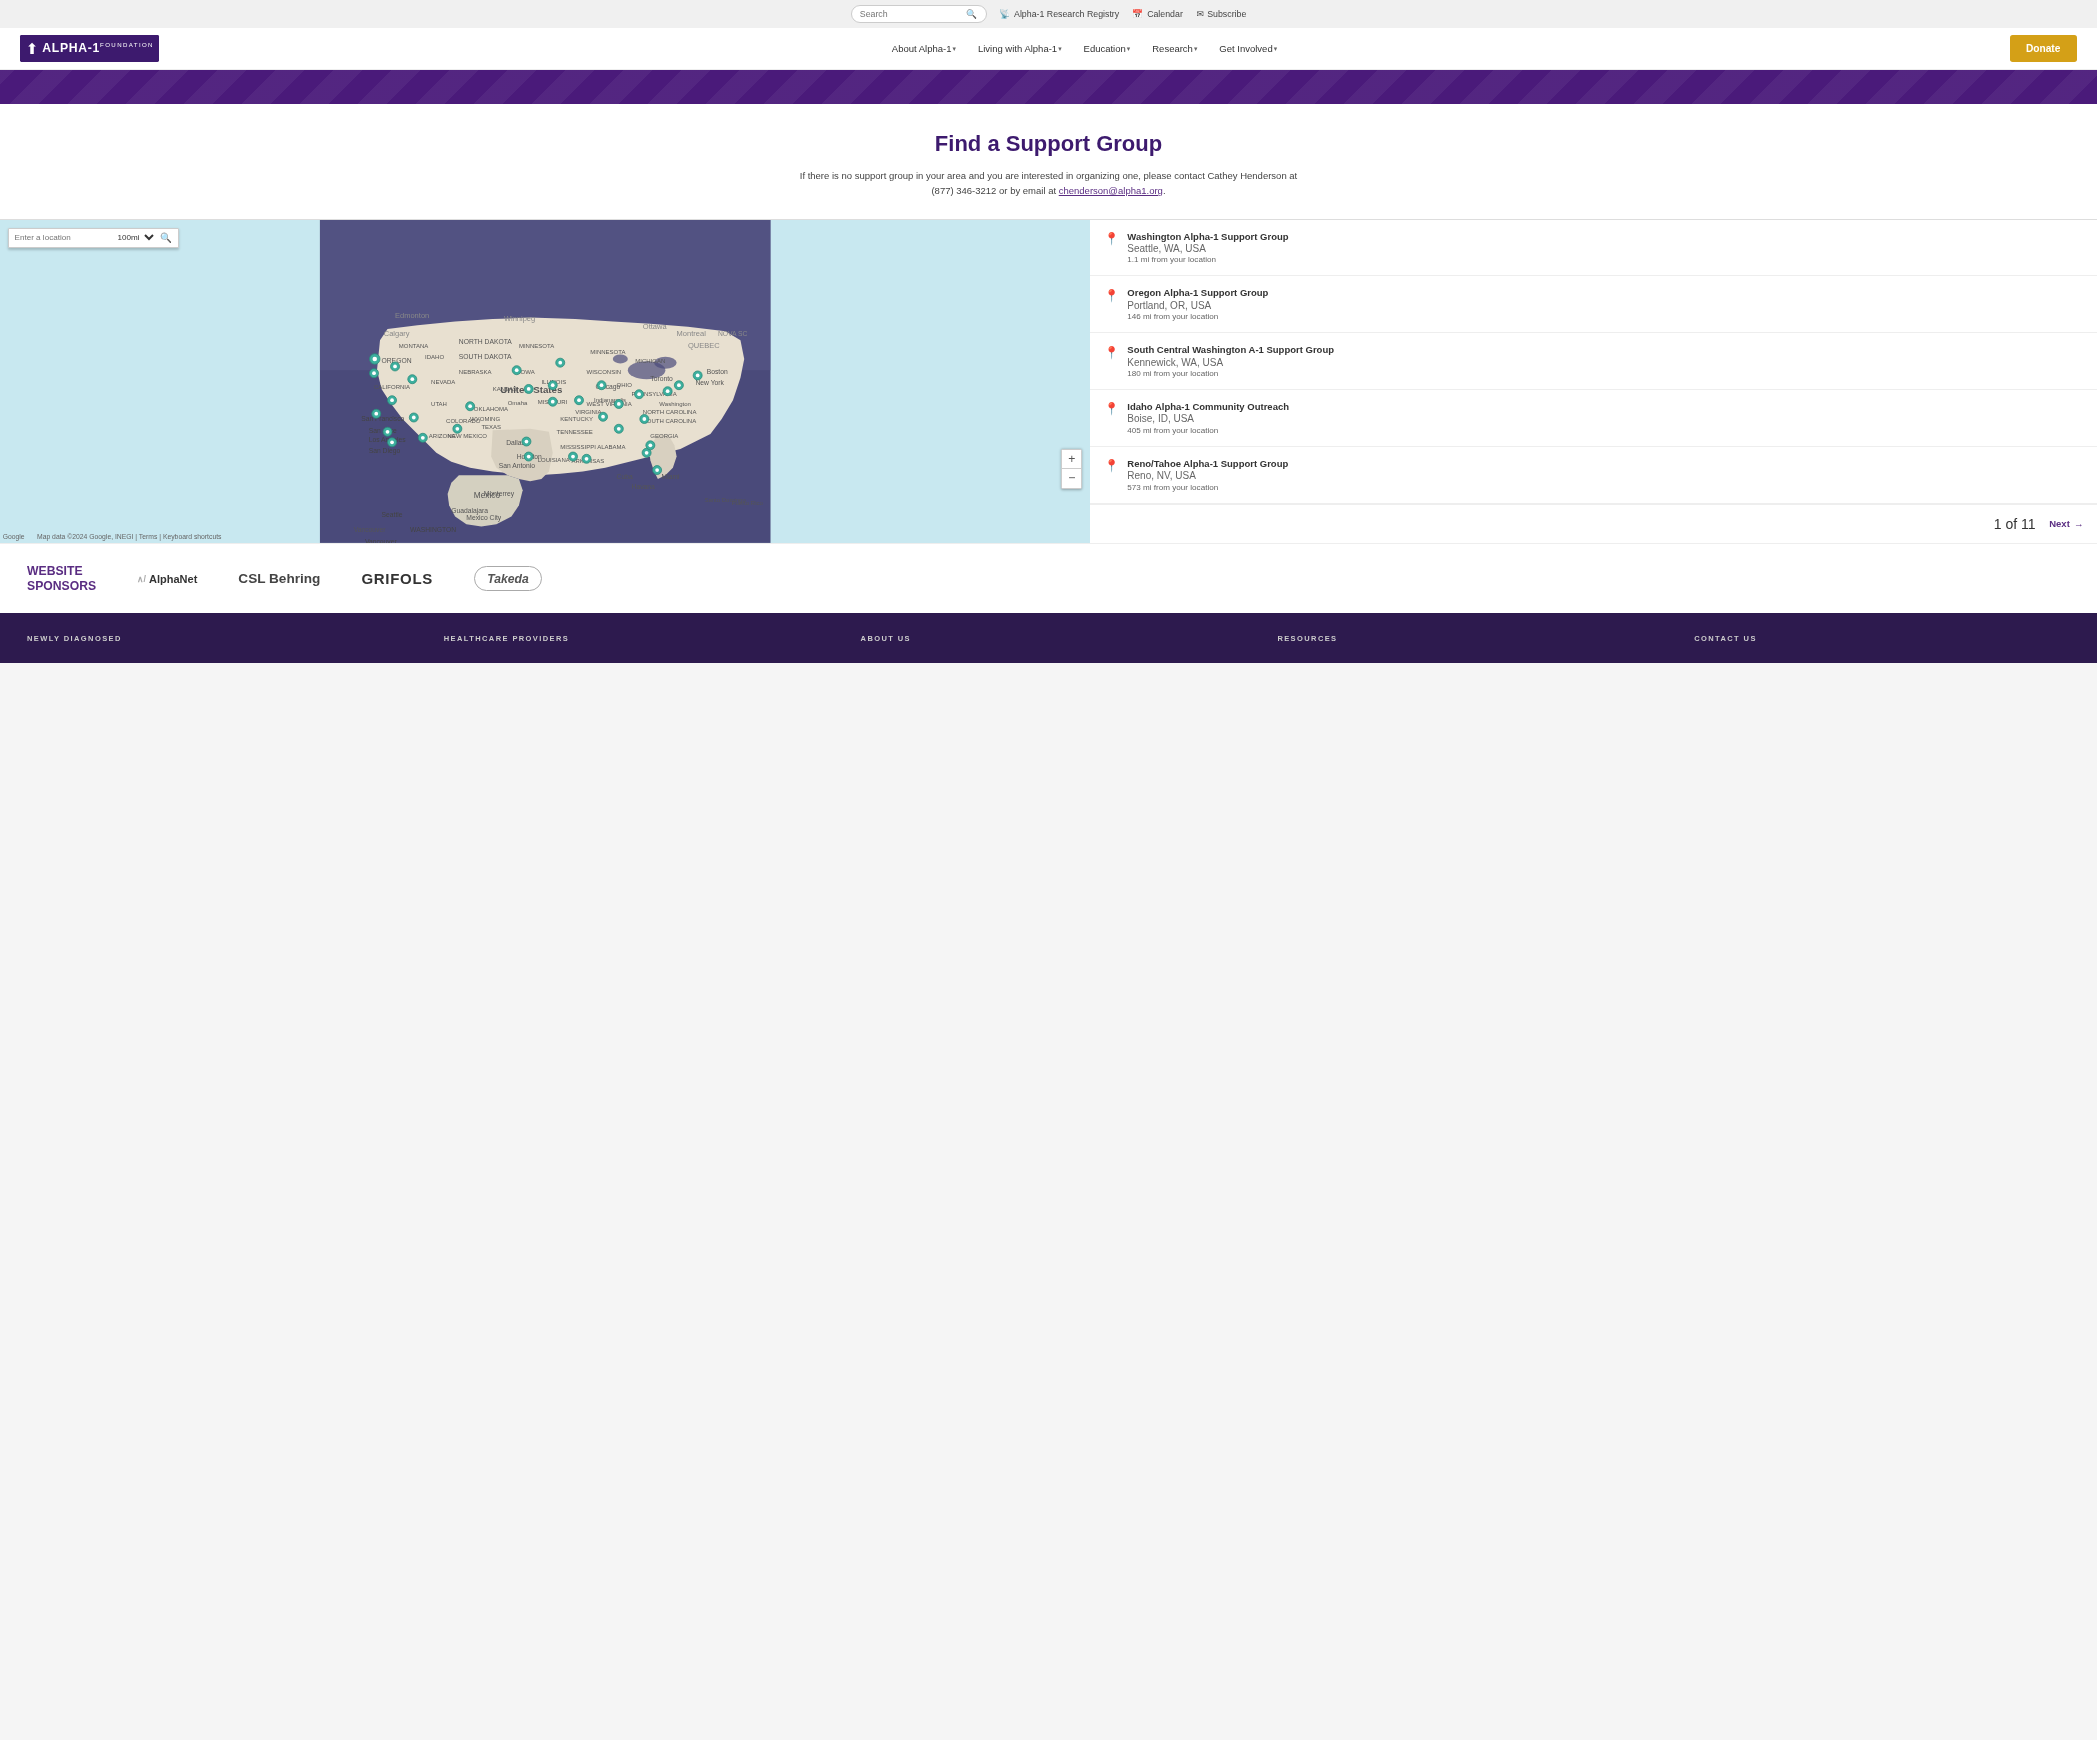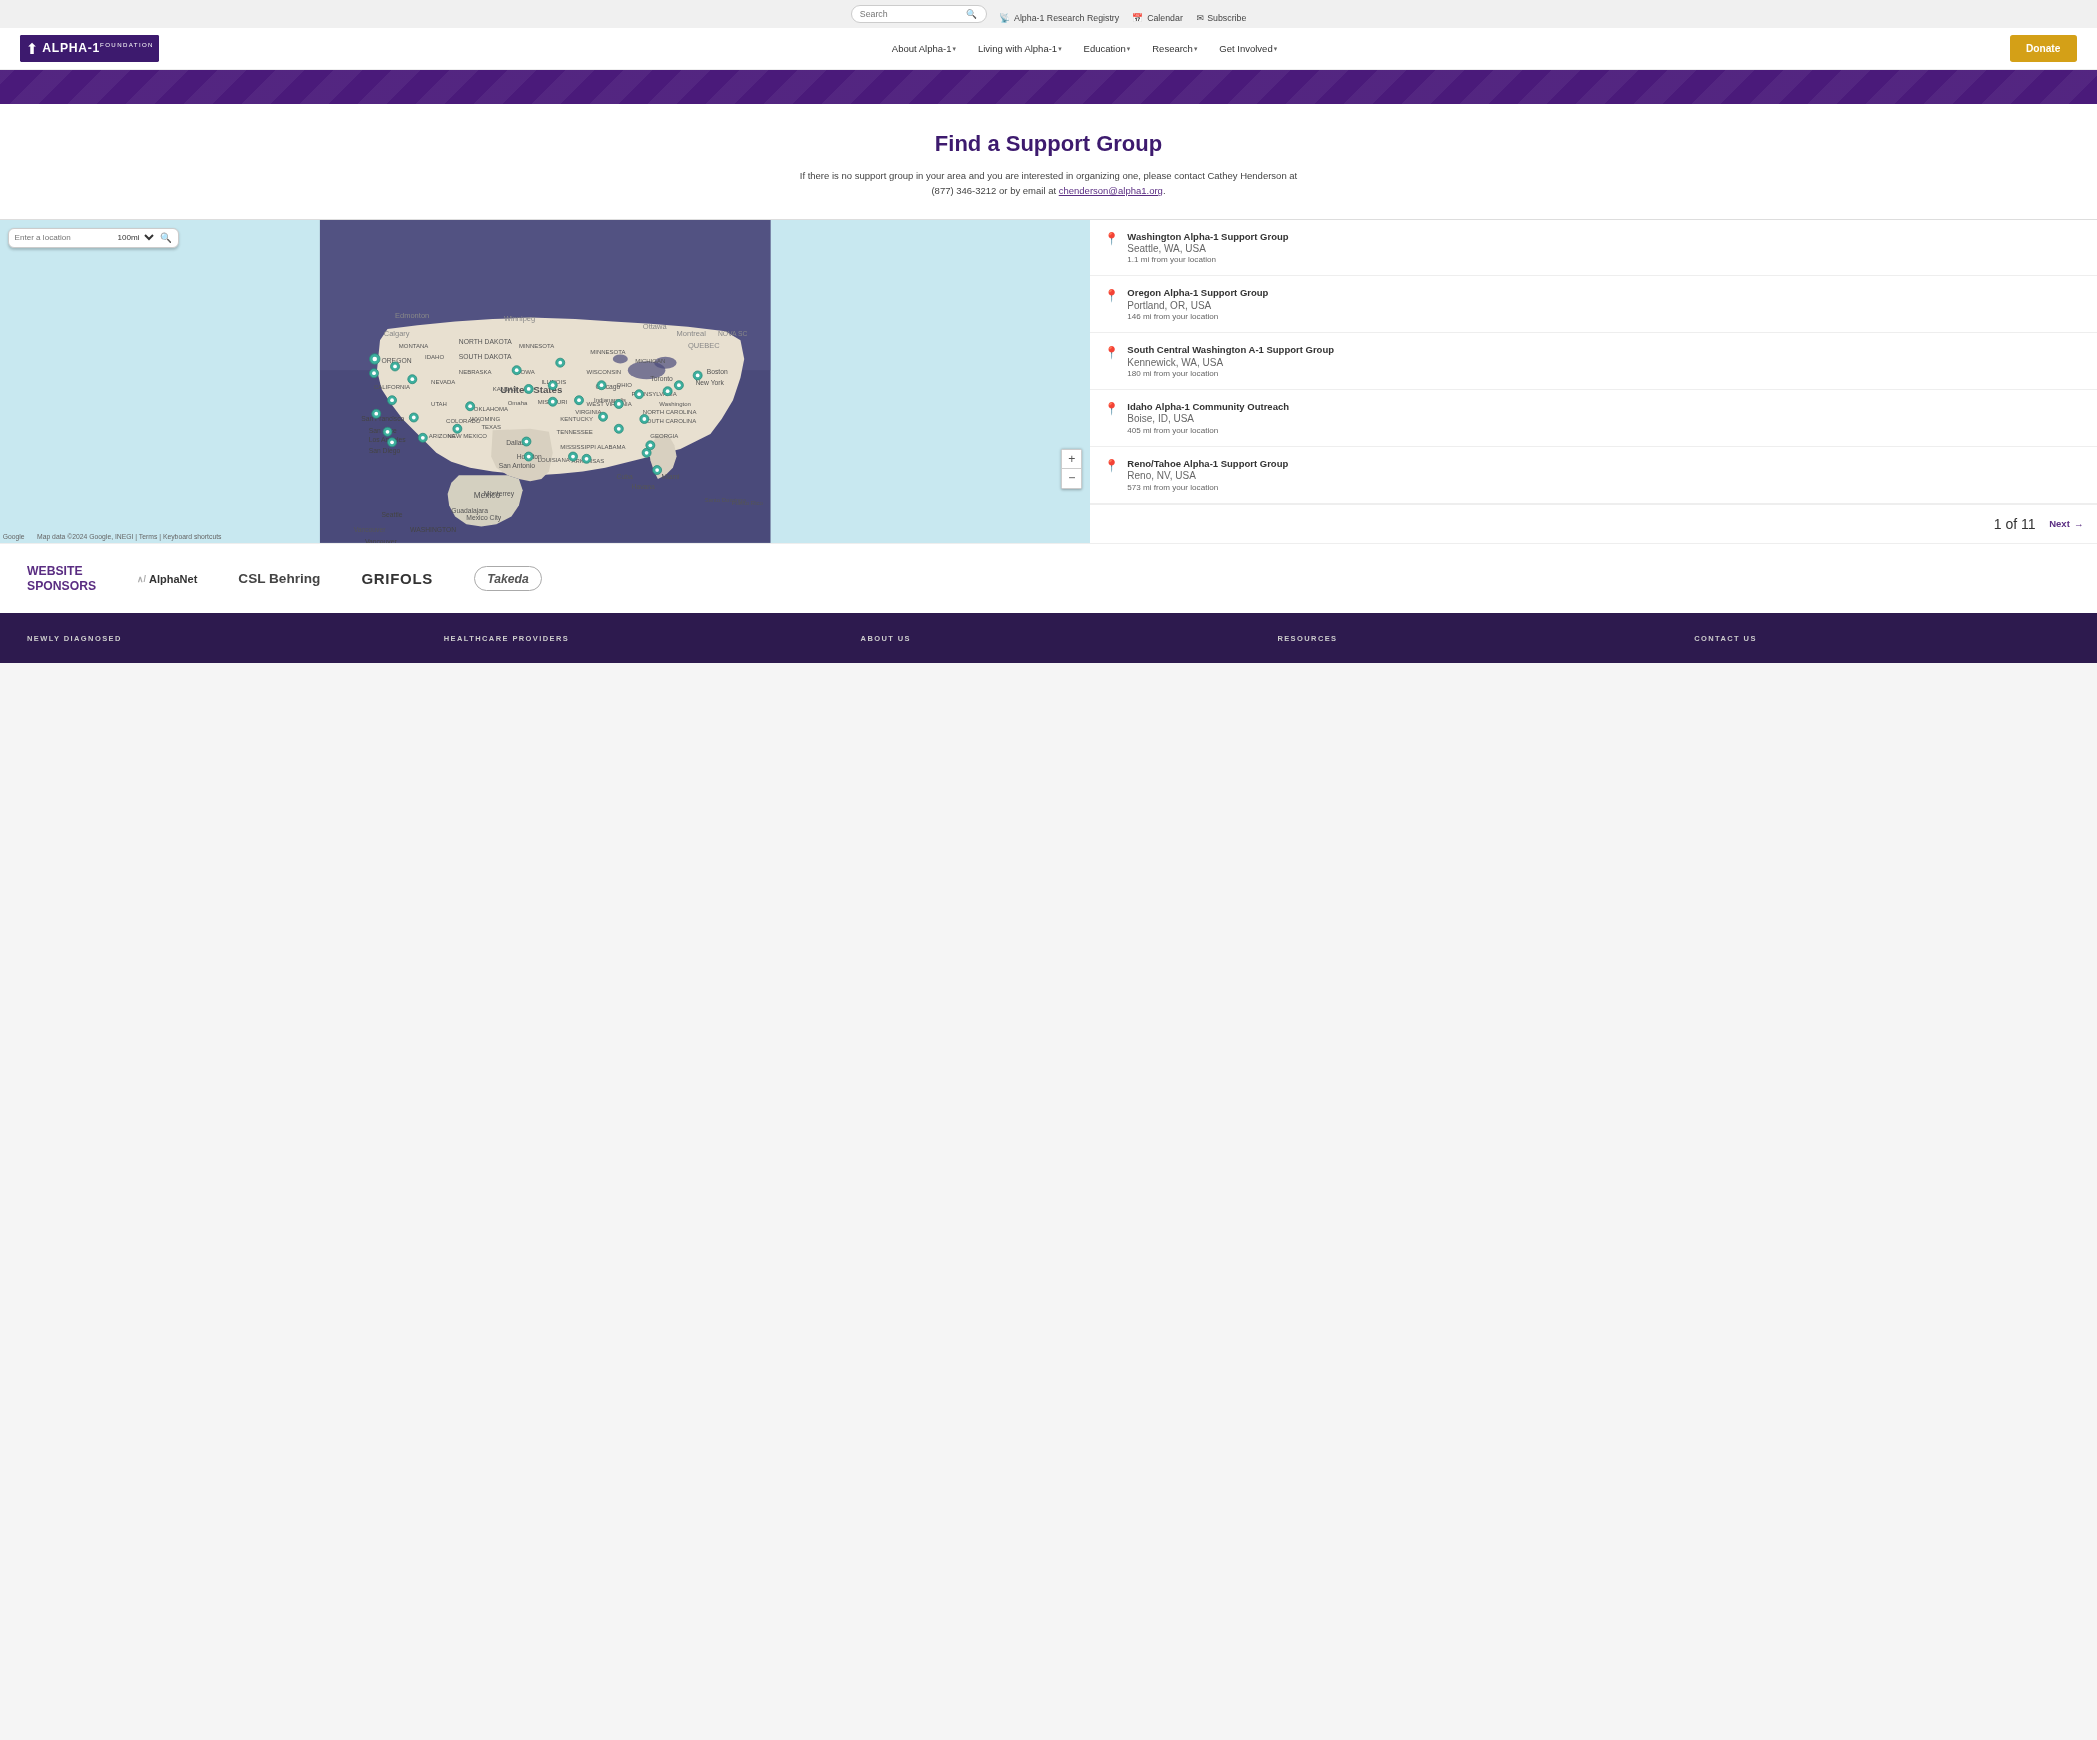--- a/index.html
+++ b/index.html
@@ -2,21 +2,21 @@
 <html style="font-size:11px"><head>
   <meta charset="utf-8">
   <style>
     * { box-sizing: border-box; margin: 0; padding: 0; }
     body { font-family: Arial, sans-serif; background: #f5f5f5; color: #333; }
 
     
     .top-bar {
       background: #f0f0f0;
       display: flex;
-      align-items: flex-end;
+      align-items: center;
       justify-content: center;
       gap: 13px;
       padding: 5.4px 13.6px;
       font-size: 8.8px;
       color: #444;
     }
     .top-bar-search {
       display: flex;
       align-items: center;
       background: white;
@@ -192,21 +192,21 @@
     }
     .map-search-bar {
       position: absolute;
       top: 8.1px;
       left: 8.1px;
       display: flex;
       align-items: center;
       gap: 4.1px;
       background: white;
       border: 0.7px solid #ccc;
-      border-radius: 6px;
+      border-radius: 1px;
       padding: 3.4px 5.4px;
       z-index: 10;
       box-shadow: 0 1.4px 2.7px rgba(0,0,0,0.2);
     }
     .map-search-bar input {
       border: none;
       outline: none;
       font-size: 8.1px;
       width: 95px;
       color: #555;

